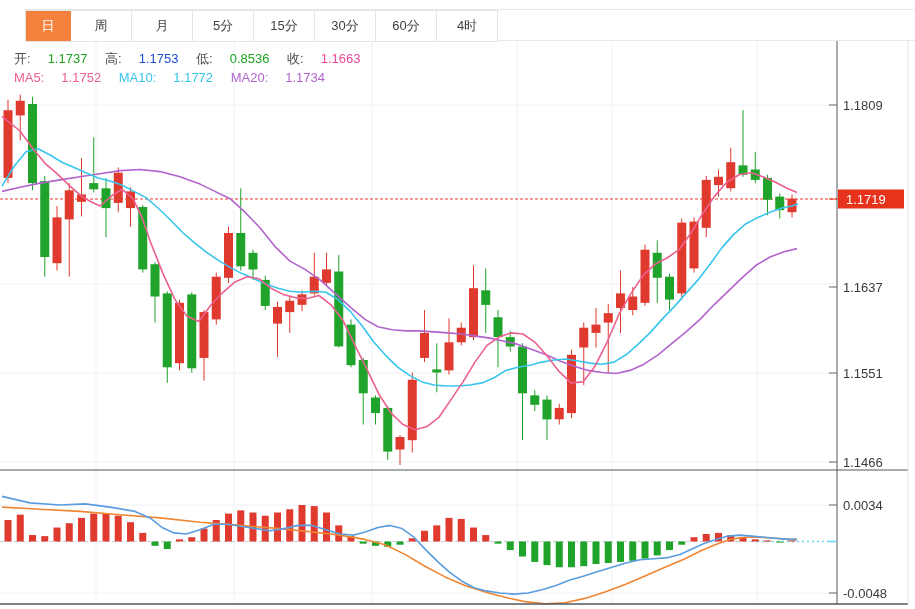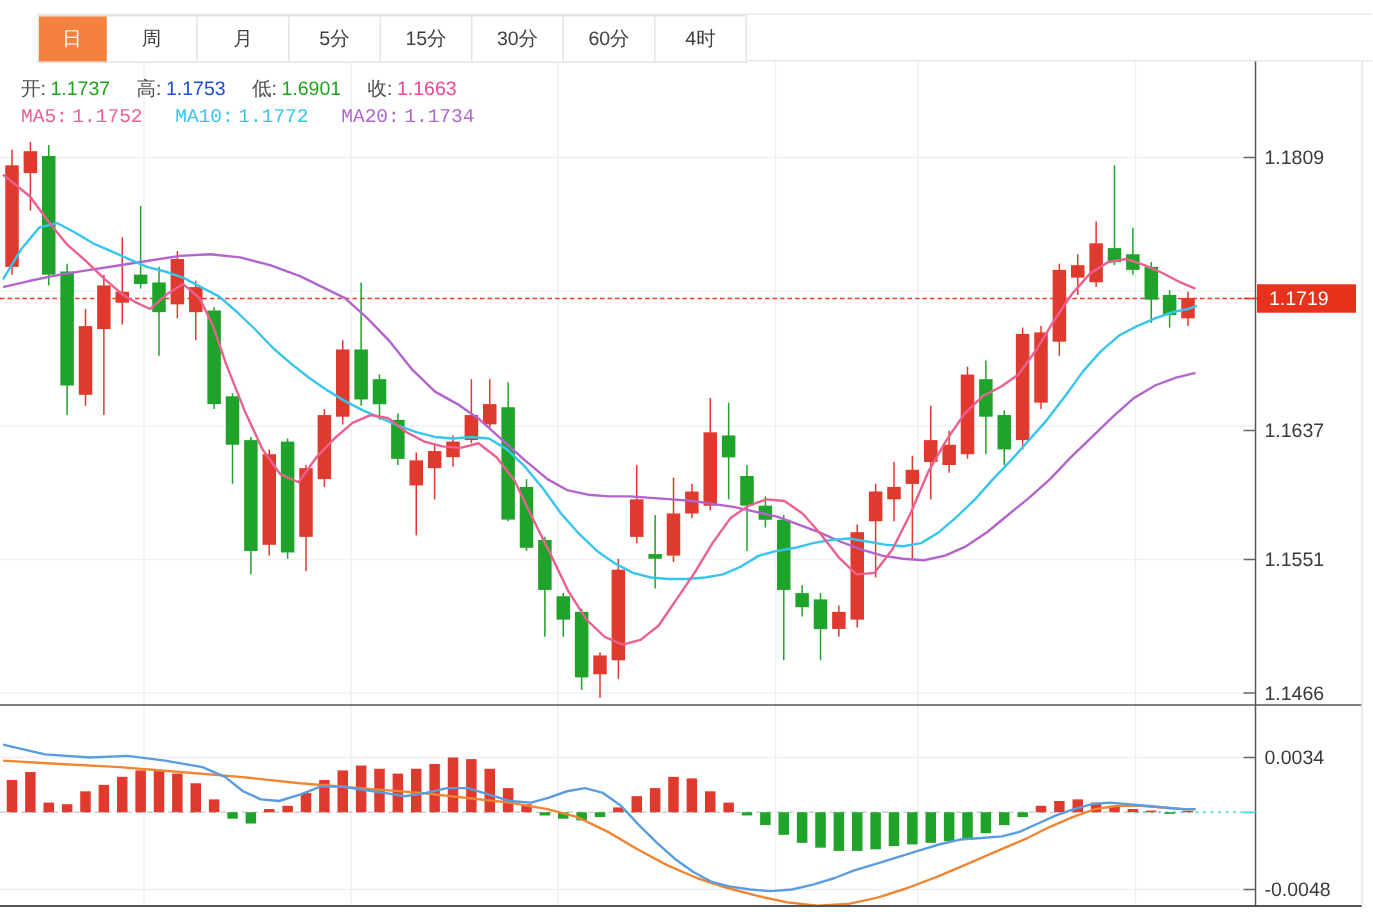--- a/index.html
+++ b/index.html
@@ -9,21 +9,21 @@
   .tabbar{position:absolute;left:25px;top:10px;height:30px;display:flex;z-index:5;
           border-top:1px solid #e4e4e4;border-bottom:1px solid #e4e4e4;border-left:1px solid #e4e4e4;background:#fff;}
   .tab{width:61px;height:30px;line-height:30px;text-align:center;font-size:13px;color:#3f3f3f;
        border-right:1px solid #e4e4e4;cursor:pointer;box-sizing:border-box;}
   .tab:first-child{width:45px;}
   .tab.active{background:#f5813f;color:#fff;border-color:#f5813f;}
   .hairline{position:absolute;height:1px;background:#e9e9e9;z-index:1;}
   .hdr{position:absolute;font-size:13px;z-index:4;white-space:nowrap;}
   .hdr .lab{color:#4c4c4c;}
   .hdr .grp{margin-right:14px;}
-  .hdr .val{margin-left:3px;}
+  .hdr .val{margin-left:17px;}
 </style>
 </head>
 <body>
 
 <div class="stage">
 
   <svg id="svg" width="915" height="609" viewBox="0 0 915 609">
       <line x1="96" y1="41" x2="96" y2="604" stroke="#edf1f7" stroke-width="1"></line>
       <line x1="234" y1="41" x2="234" y2="604" stroke="#edf1f7" stroke-width="1"></line>
       <line x1="372" y1="41" x2="372" y2="604" stroke="#edf1f7" stroke-width="1"></line>
@@ -272,24 +272,24 @@
     <div class="tab">5分</div>
     <div class="tab">15分</div>
     <div class="tab">30分</div>
     <div class="tab">60分</div>
     <div class="tab">4时</div>
   </div>
 
   <div class="hdr" style="left:14px;top:50px;">
     <span class="grp"><span class="lab">开:</span><span class="val" style="color:#1ea41e">1.1737</span></span>
     <span class="grp"><span class="lab">高:</span><span class="val" style="color:#1d4ed8">1.1753</span></span>
-    <span class="grp"><span class="lab">低:</span><span class="val" style="color:#1ea41e">1.6901</span></span>
+    <span class="grp"><span class="lab">低:</span><span class="val" style="color:#1ea41e">0.8536</span></span>
     <span class="grp"><span class="lab">收:</span><span class="val" style="color:#ec4899">1.1663</span></span>
   </div>
 
-  <div class="hdr" style="left:14px;top:70px;font-family:Liberation Mono, monospace;">
+  <div class="hdr" style="left:14px;top:70px;">
     <span class="grp" style="color:#ec6090"><span>MA5:</span><span class="val">1.1752</span></span>
     <span class="grp" style="color:#38c5ec"><span>MA10:</span><span class="val">1.1772</span></span>
     <span class="grp" style="color:#b264cc"><span>MA20:</span><span class="val">1.1734</span></span>
   </div>
 
 
 </div>
 
 </body></html>

